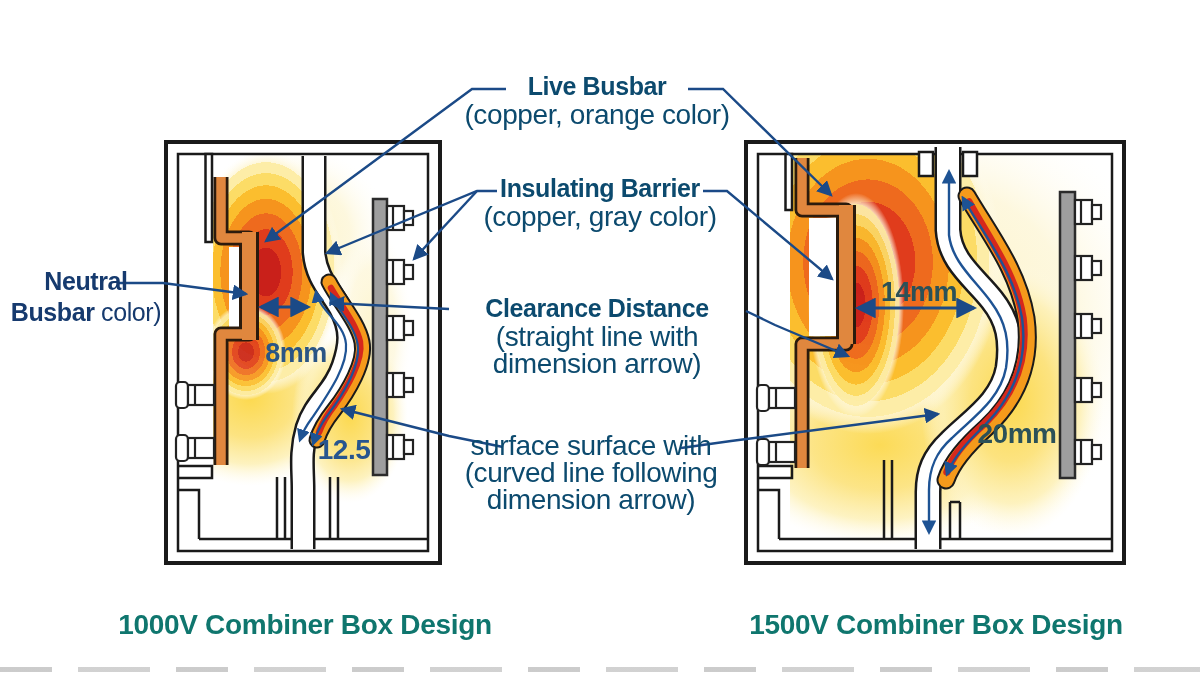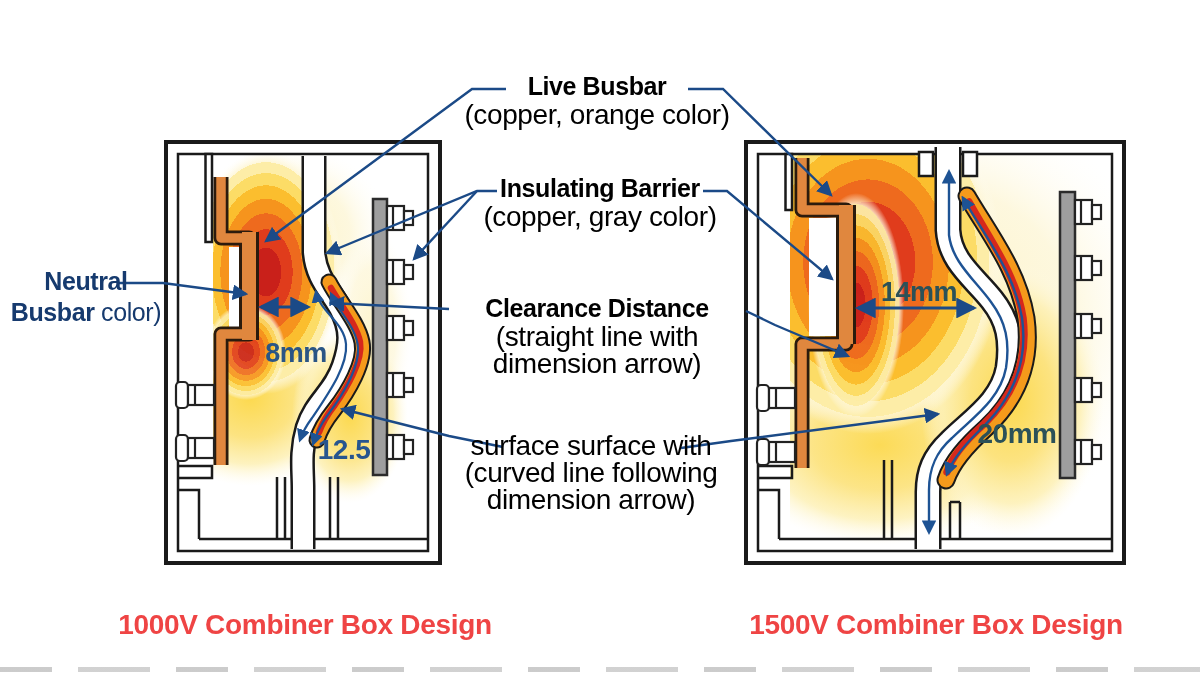--- a/index.html
+++ b/index.html
@@ -1,27 +1,27 @@
 <!DOCTYPE html>
 <html><head>
 <meta charset="utf-8">
 <style>
   html,body{margin:0;padding:0;background:#fff;}
   .canvas{position:relative;width:1200px;height:675px;background:#ffffff;overflow:hidden;
           font-family:"Liberation Sans",sans-serif;}
   .art{position:absolute;left:0;top:0;}
-  .callout{position:absolute;transform:translateX(-50%);text-align:center;color:#000000;
+  .callout{position:absolute;transform:translateX(-50%);text-align:center;color:#0c4a6e;
            letter-spacing:-0.4px;white-space:nowrap;}
   .callout .t{font-size:25px;font-weight:700;line-height:29px;}
   .callout .s{font-size:28px;font-weight:400;line-height:27px;}
   .neutral{position:absolute;transform:translateX(-50%);text-align:center;color:#163a6e;
            letter-spacing:-0.4px;white-space:nowrap;}
   .neutral .t{font-size:25px;font-weight:700;line-height:31px;}
   .neutral .r{font-weight:400;}
-  .boxtitle{position:absolute;transform:translateX(-50%);color:#ef4444;font-size:28px;
+  .boxtitle{position:absolute;transform:translateX(-50%);color:#0f766e;font-size:28px;
             font-weight:700;letter-spacing:-0.3px;white-space:nowrap;}
   .artifact{position:absolute;left:0;top:667px;width:1200px;height:5px;opacity:.45;
             background:repeating-linear-gradient(90deg,#8d8d8d 0 52px,transparent 52px 78px,
             #9a9a9a 78px 150px,transparent 150px 176px);}
 </style>
 </head>
 <body>
 
 <div class="canvas">
 

